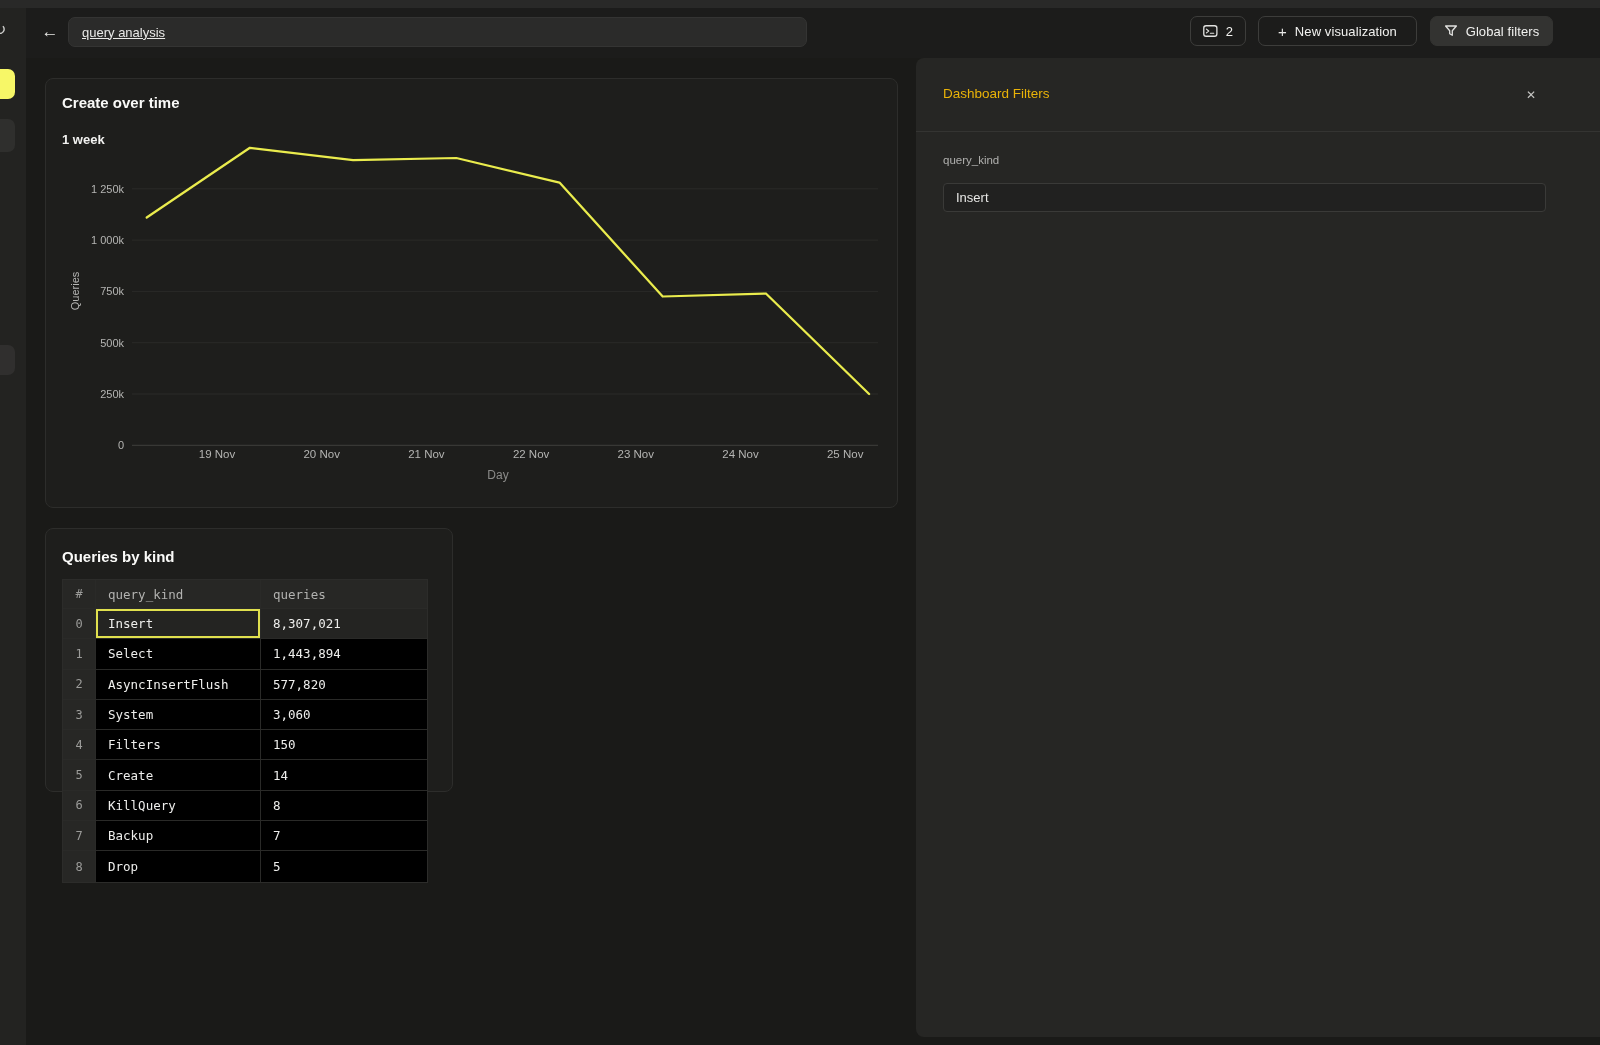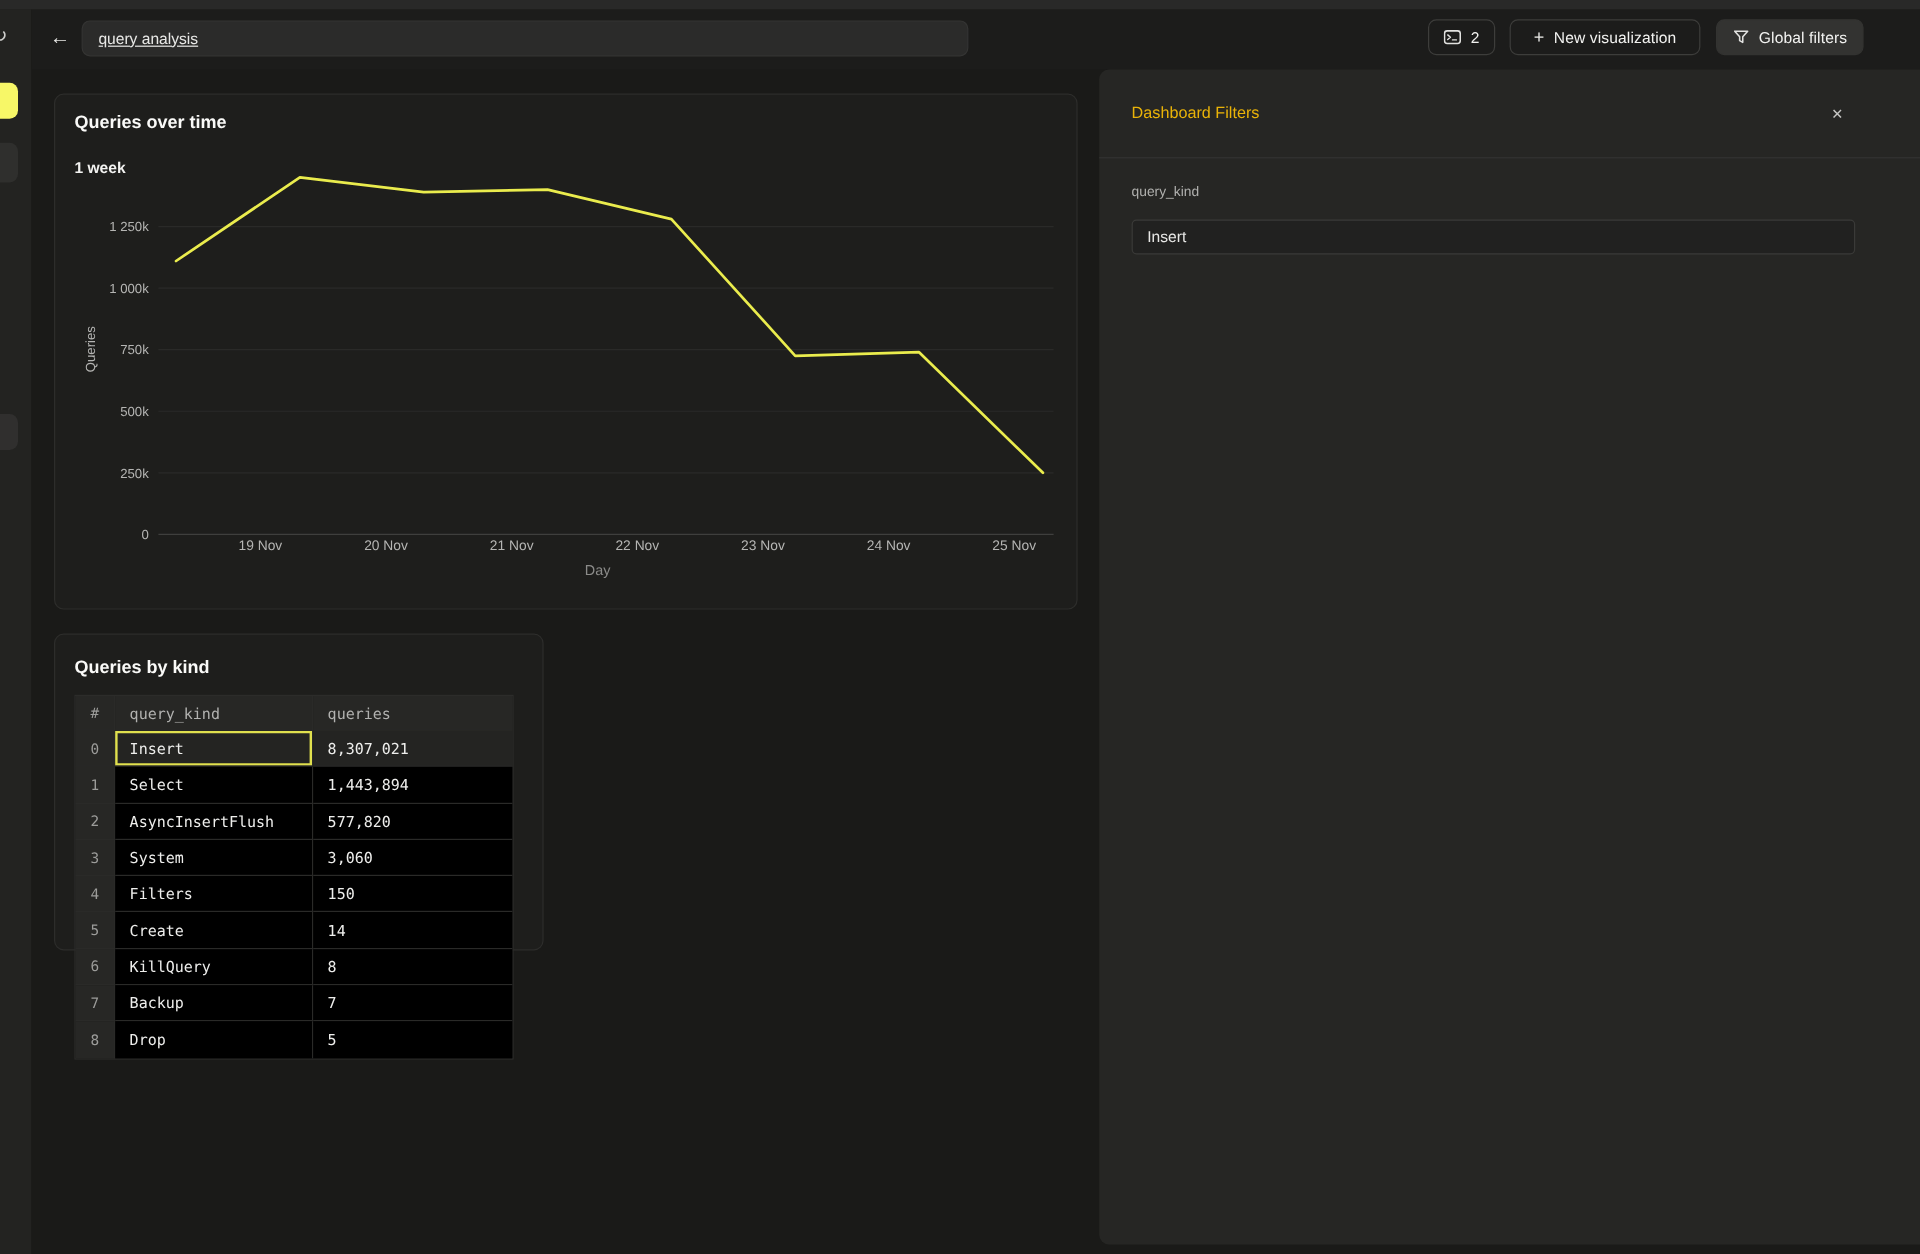--- a/index.html
+++ b/index.html
@@ -101,21 +101,21 @@
   </button>
   <button class="tb-btn btn-global">
     <svg width="14" height="14" viewBox="0 0 14 14">
       <path d="M1.6 2h10.8L8.3 6.7v4.6L5.7 9.8V6.7L1.6 2z" fill="none" stroke="#e2e2e0" stroke-width="1.3" stroke-linejoin="round"></path>
     </svg>
     <span class="lbl">Global filters</span>
   </button>
 </div>
 
 <div class="card card-chart">
-  <h2>Queries over time</h2>
+  <h2>Create over time</h2>
   <div class="sub">1 week</div>
   <svg id="chart-svg" width="830" height="350" viewBox="0 0 830 350">
       <line x1="70" y1="304.3" x2="816" y2="304.3" stroke="#3f3f3d" stroke-width="1"></line>
       <text x="62" y="308.3" fill="#b5b5b3" font-size="11" text-anchor="end">0</text>
       <line x1="70" y1="253" x2="816" y2="253" stroke="#2a2a28" stroke-width="1"></line>
       <text x="62" y="257" fill="#b5b5b3" font-size="11" text-anchor="end">250k</text>
       <line x1="70" y1="201.70000000000002" x2="816" y2="201.70000000000002" stroke="#2a2a28" stroke-width="1"></line>
       <text x="62" y="205.70000000000002" fill="#b5b5b3" font-size="11" text-anchor="end">500k</text>
       <line x1="70" y1="150.4" x2="816" y2="150.4" stroke="#2a2a28" stroke-width="1"></line>
       <text x="62" y="154.4" fill="#b5b5b3" font-size="11" text-anchor="end">750k</text>

